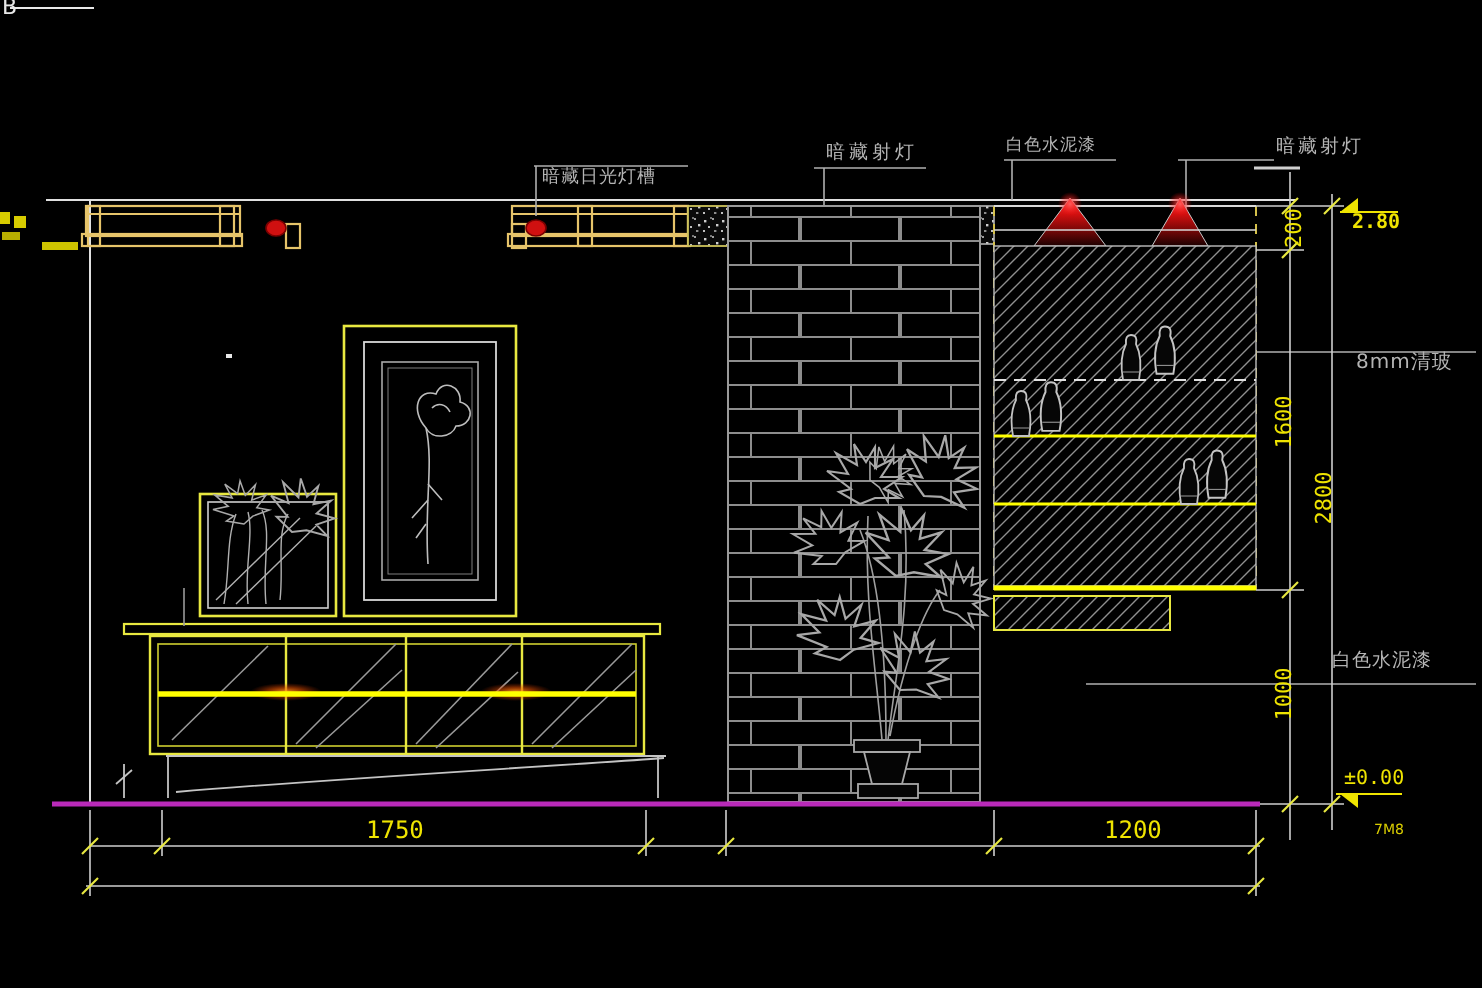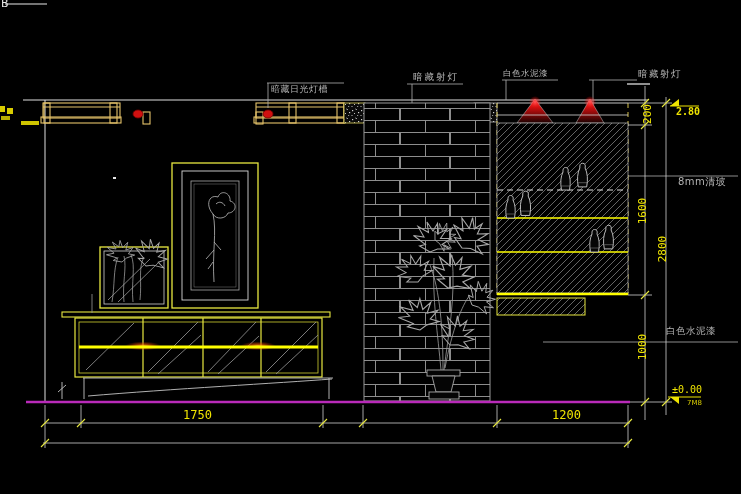--- a/index.html
+++ b/index.html
@@ -259,15 +259,15 @@
 <div class="lbl" style="left:666px;top:326px;font-size:9.5px;letter-spacing:0.5px;">白色水泥漆</div>
 
 <div class="dim vdim" style="left:647px;top:114px;">200</div>
 <div class="dim vdim" style="left:642px;top:211px;">1600</div>
 <div class="dim vdim" style="left:642px;top:347px;">1000</div>
 <div class="dim vdim" style="left:662px;top:249px;">2800</div>
 <div class="dim" style="left:183px;top:409px;">1750</div>
 <div class="dim" style="left:552px;top:409px;">1200</div>
 <div class="dim lvl" style="left:676px;top:107px;font-weight:bold;">2.80</div>
 <div class="dim lvl" style="left:672px;top:385px;">±0.00</div>
-<div class="plotref" style="left:687px;top:400px;">7M8</div>
+<div class="plotref" style="left:687px;top:412px;">7M8</div>
 
 </div>
 
 </body></html>

